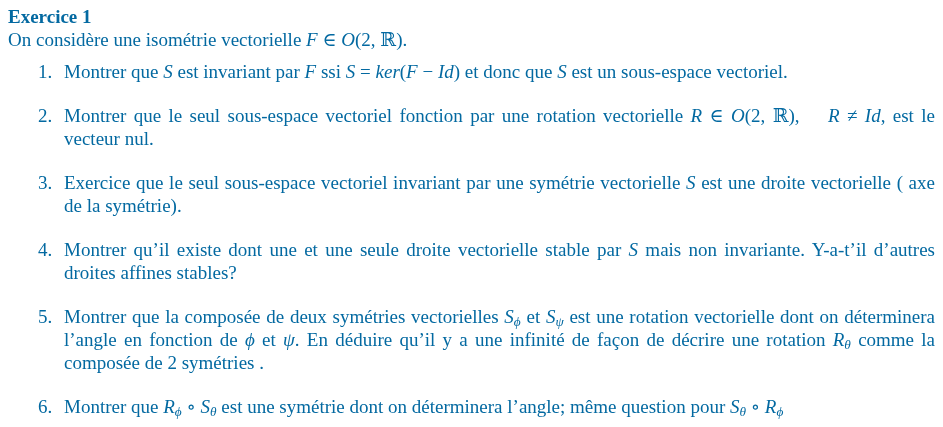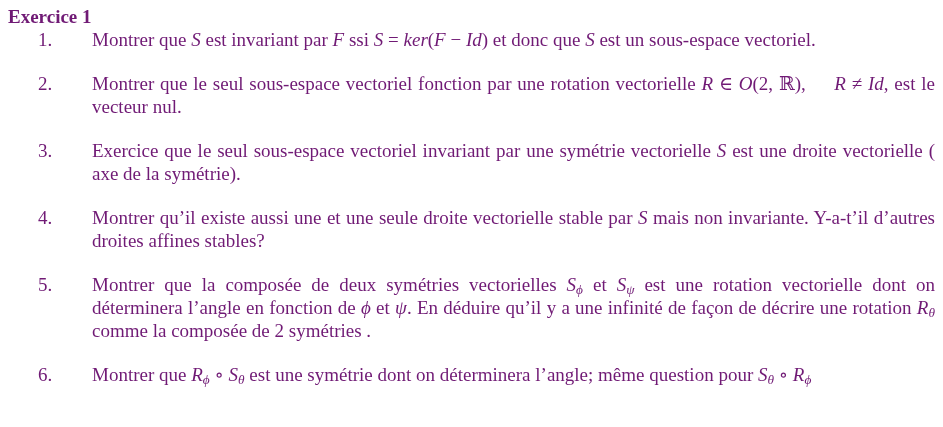--- a/index.html
+++ b/index.html
@@ -6,21 +6,21 @@
     margin: 0;
     padding: 0;
     background: #ffffff;
   }
   .page {
     width: 943px;
     height: 427px;
     box-sizing: border-box;
     padding: 5px 8px 0 8px;
     background: #ffffff;
-    color: #701a75;
+    color: #0369a1;
     font-family: "Liberation Serif", "DejaVu Serif", serif;
     font-size: 19px;
     line-height: 23px;
     overflow: hidden;
   }
   .doc-title {
     font-weight: 700;
   }
   .intro {
     text-align: justify;
@@ -34,57 +34,57 @@
   .item:last-child {
     margin-bottom: 0;
   }
   .num {
     flex: 0 0 26px;
     text-align: left;
   }
   .body {
     flex: 1 1 auto;
     text-align: justify;
-    margin-left: 28px;
   }
   .mi {
     font-style: italic;
   }
   sub.mi {
     font-size: 0.7em;
     line-height: 0;
     vertical-align: -0.25em;
   }
 </style>
 </head>
 <body>
 
 <div class="page">
 
   <div class="doc-title">Exercice 1</div>
 
+  <div class="intro"><span>On considère une isométrie vectorielle </span><span class="mi">F</span><span> ∈ </span><span class="mi">O</span><span>(2, ℝ).</span></div>
 
   <div class="item">
     <div class="num">1.</div>
     <div class="body"><span>Montrer que </span><span class="mi">S</span><span> est invariant par </span><span class="mi">F</span><span> ssi </span><span class="mi">S</span><span> = </span><span class="mi">ker</span><span>(</span><span class="mi">F</span><span> − </span><span class="mi">Id</span><span>) et donc que </span><span class="mi">S</span><span> est un sous-espace vectoriel.</span></div>
   </div>
 
   <div class="item">
     <div class="num">2.</div>
     <div class="body"><span>Montrer que le seul sous-espace vectoriel fonction par une rotation vectorielle </span><span class="mi">R</span><span> ∈ </span><span class="mi">O</span><span>(2, ℝ),</span><span>  </span><span class="mi">R</span><span> ≠ </span><span class="mi">Id</span><span>, est le vecteur nul.</span></div>
   </div>
 
   <div class="item">
     <div class="num">3.</div>
     <div class="body"><span>Exercice que le seul sous-espace vectoriel invariant par une symétrie vectorielle </span><span class="mi">S</span><span> est une droite vectorielle ( axe de la symétrie).</span></div>
   </div>
 
   <div class="item">
     <div class="num">4.</div>
-    <div class="body"><span>Montrer qu’il existe aussi une et une seule droite vectorielle stable par </span><span class="mi">S</span><span> mais non invariante. Y-a-t’il d’autres droites affines stables?</span></div>
+    <div class="body"><span>Montrer qu’il existe dont une et une seule droite vectorielle stable par </span><span class="mi">S</span><span> mais non invariante. Y-a-t’il d’autres droites affines stables?</span></div>
   </div>
 
   <div class="item">
     <div class="num">5.</div>
     <div class="body"><span>Montrer que la composée de deux symétries vectorielles </span><span class="mi">S</span><sub class="mi">ϕ</sub><span> et </span><span class="mi">S</span><sub class="mi">ψ</sub><span> est une rotation vectorielle dont on déterminera l’angle en fonction de </span><span class="mi">ϕ</span><span> et </span><span class="mi">ψ</span><span>. En déduire qu’il y a une infinité de façon de décrire une rotation </span><span class="mi">R</span><sub class="mi">θ</sub><span> comme la composée de 2 symétries .</span></div>
   </div>
 
   <div class="item">
     <div class="num">6.</div>
     <div class="body"><span>Montrer que </span><span class="mi">R</span><sub class="mi">ϕ</sub><span> ∘ </span><span class="mi">S</span><sub class="mi">θ</sub><span> est une symétrie dont on déterminera l’angle; même question pour </span><span class="mi">S</span><sub class="mi">θ</sub><span> ∘ </span><span class="mi">R</span><sub class="mi">ϕ</sub></div>

